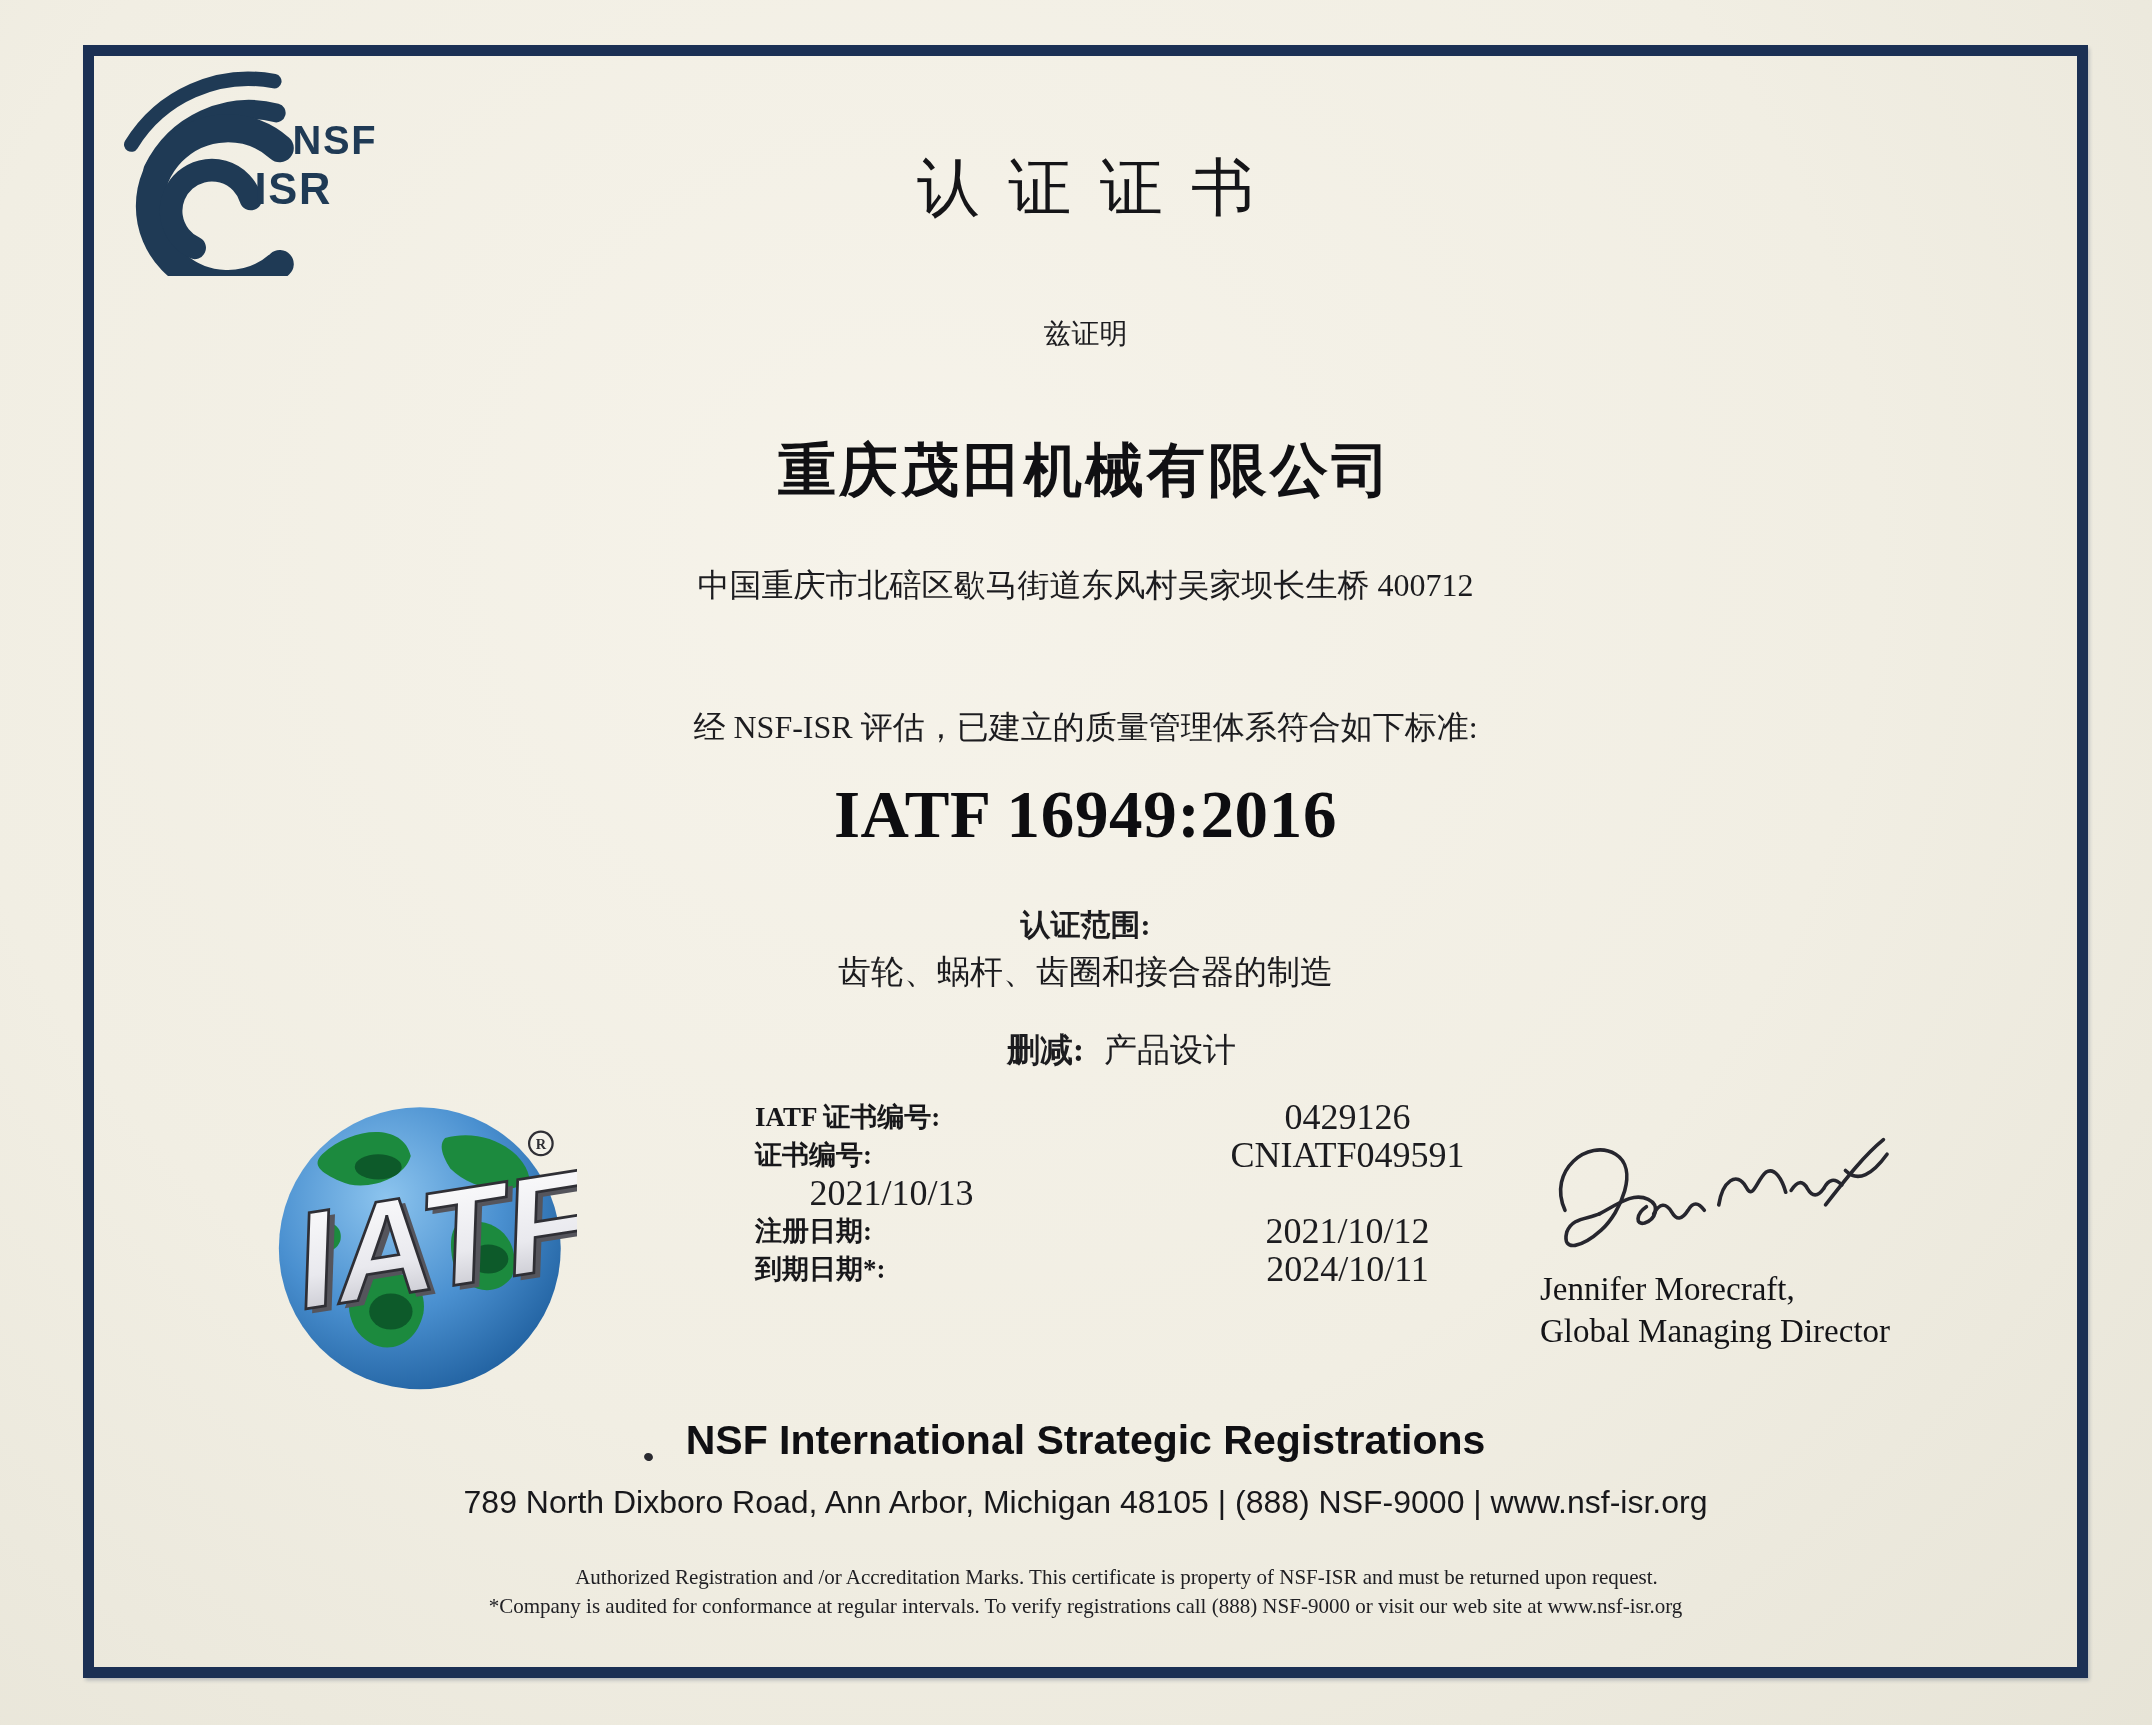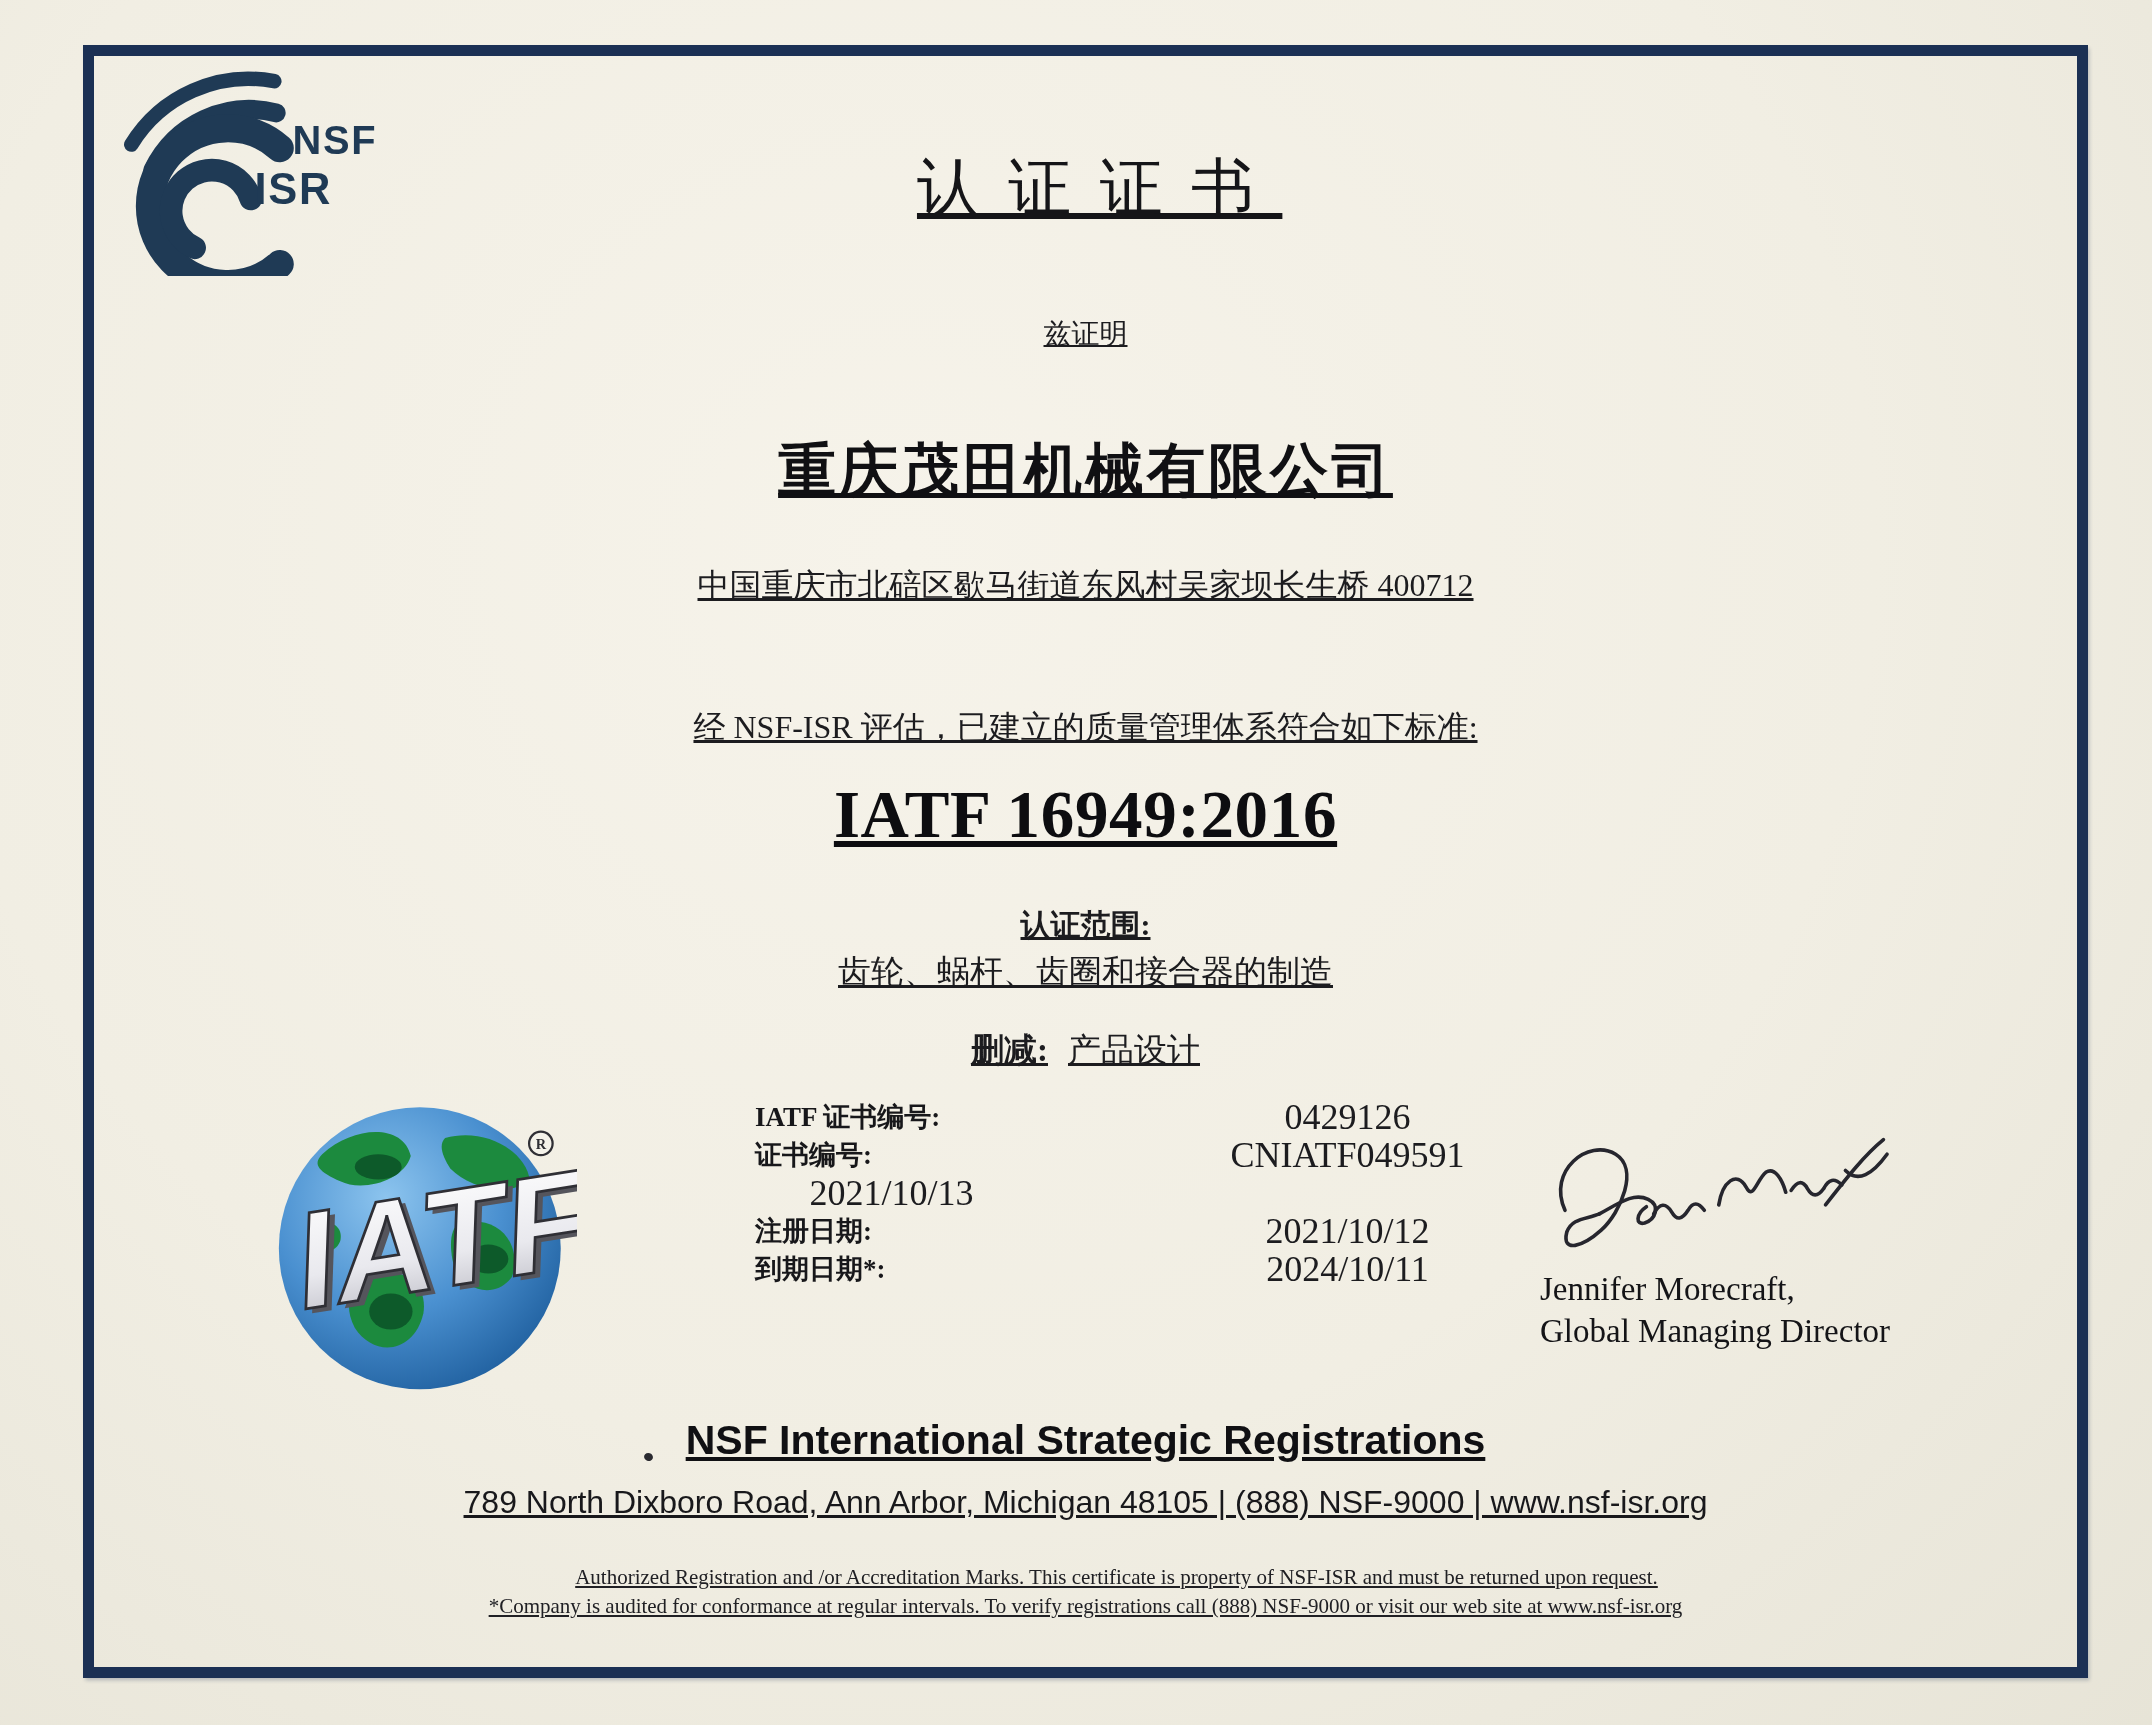--- a/index.html
+++ b/index.html
@@ -7,30 +7,30 @@
     width:2153px;height:1726px;position:relative;overflow:hidden;
     background:radial-gradient(ellipse at 42% 32%, #f6f3ea 0%, #f1eee3 55%, #e7e4d7 100%);
     font-family:"Liberation Serif","DejaVu Serif",serif;
     color:#1c1c1f;
   }
   .frame{
     position:absolute;left:83px;top:45px;width:2005px;height:1633px;
     border:11.8px solid #1b3054;box-sizing:border-box;
     box-shadow:1.8px 2.7px 3.6px rgba(27,48,84,.25);
   }
-  .centered{position:absolute;left:83px;width:2005px;text-align:center;text-decoration:underline;}
+  .centered{position:absolute;left:83px;width:2005px;text-align:center;}
   .title{top:145px;font-size:63px;letter-spacing:.45em;text-indent:.45em;color:#151518;}
   .certify{top:315px;font-size:28px;}
   .company{top:432px;font-size:58px;font-weight:700;letter-spacing:.06em;color:#101013;}
   .address{top:564px;font-size:32px;}
   .assess{top:706px;font-size:32px;}
   .standard{top:776px;font-size:67px;font-weight:700;color:#0d0d10;letter-spacing:.01em;}
   .scope-head{top:905px;font-size:30px;font-weight:700;}
   .scope-text{top:950px;font-size:33px;}
-  .exclusion{top:1028px;font-size:33px;}
+  .exclusion{top:1028px;font-size:33px;padding-left:36px;}
   .exclusion .lab{font-weight:700;}
   .exclusion .val{margin-left:20px;}
   .nsf-logo{position:absolute;left:86px;top:63px;width:335px;height:213px;}
   .globe{position:absolute;left:268px;top:1091px;width:309px;height:309px;}
   .details{position:absolute;left:715px;top:1098px;width:769px;}
   .details .row{display:flex;height:38px;align-items:center;}
   .details .lab{flex:0 0 416px;font-size:27px;font-weight:600;color:#17171a;text-align:left;margin-left:40px;}
   .details .val{flex:0 0 353px;font-size:36px;text-align:center;}
   .signature{position:absolute;left:1527px;top:1118px;width:389px;height:152px;}
   .sig-block{position:absolute;left:1540px;top:1268px;font-size:33px;line-height:42px;text-align:left;color:#141417;}

